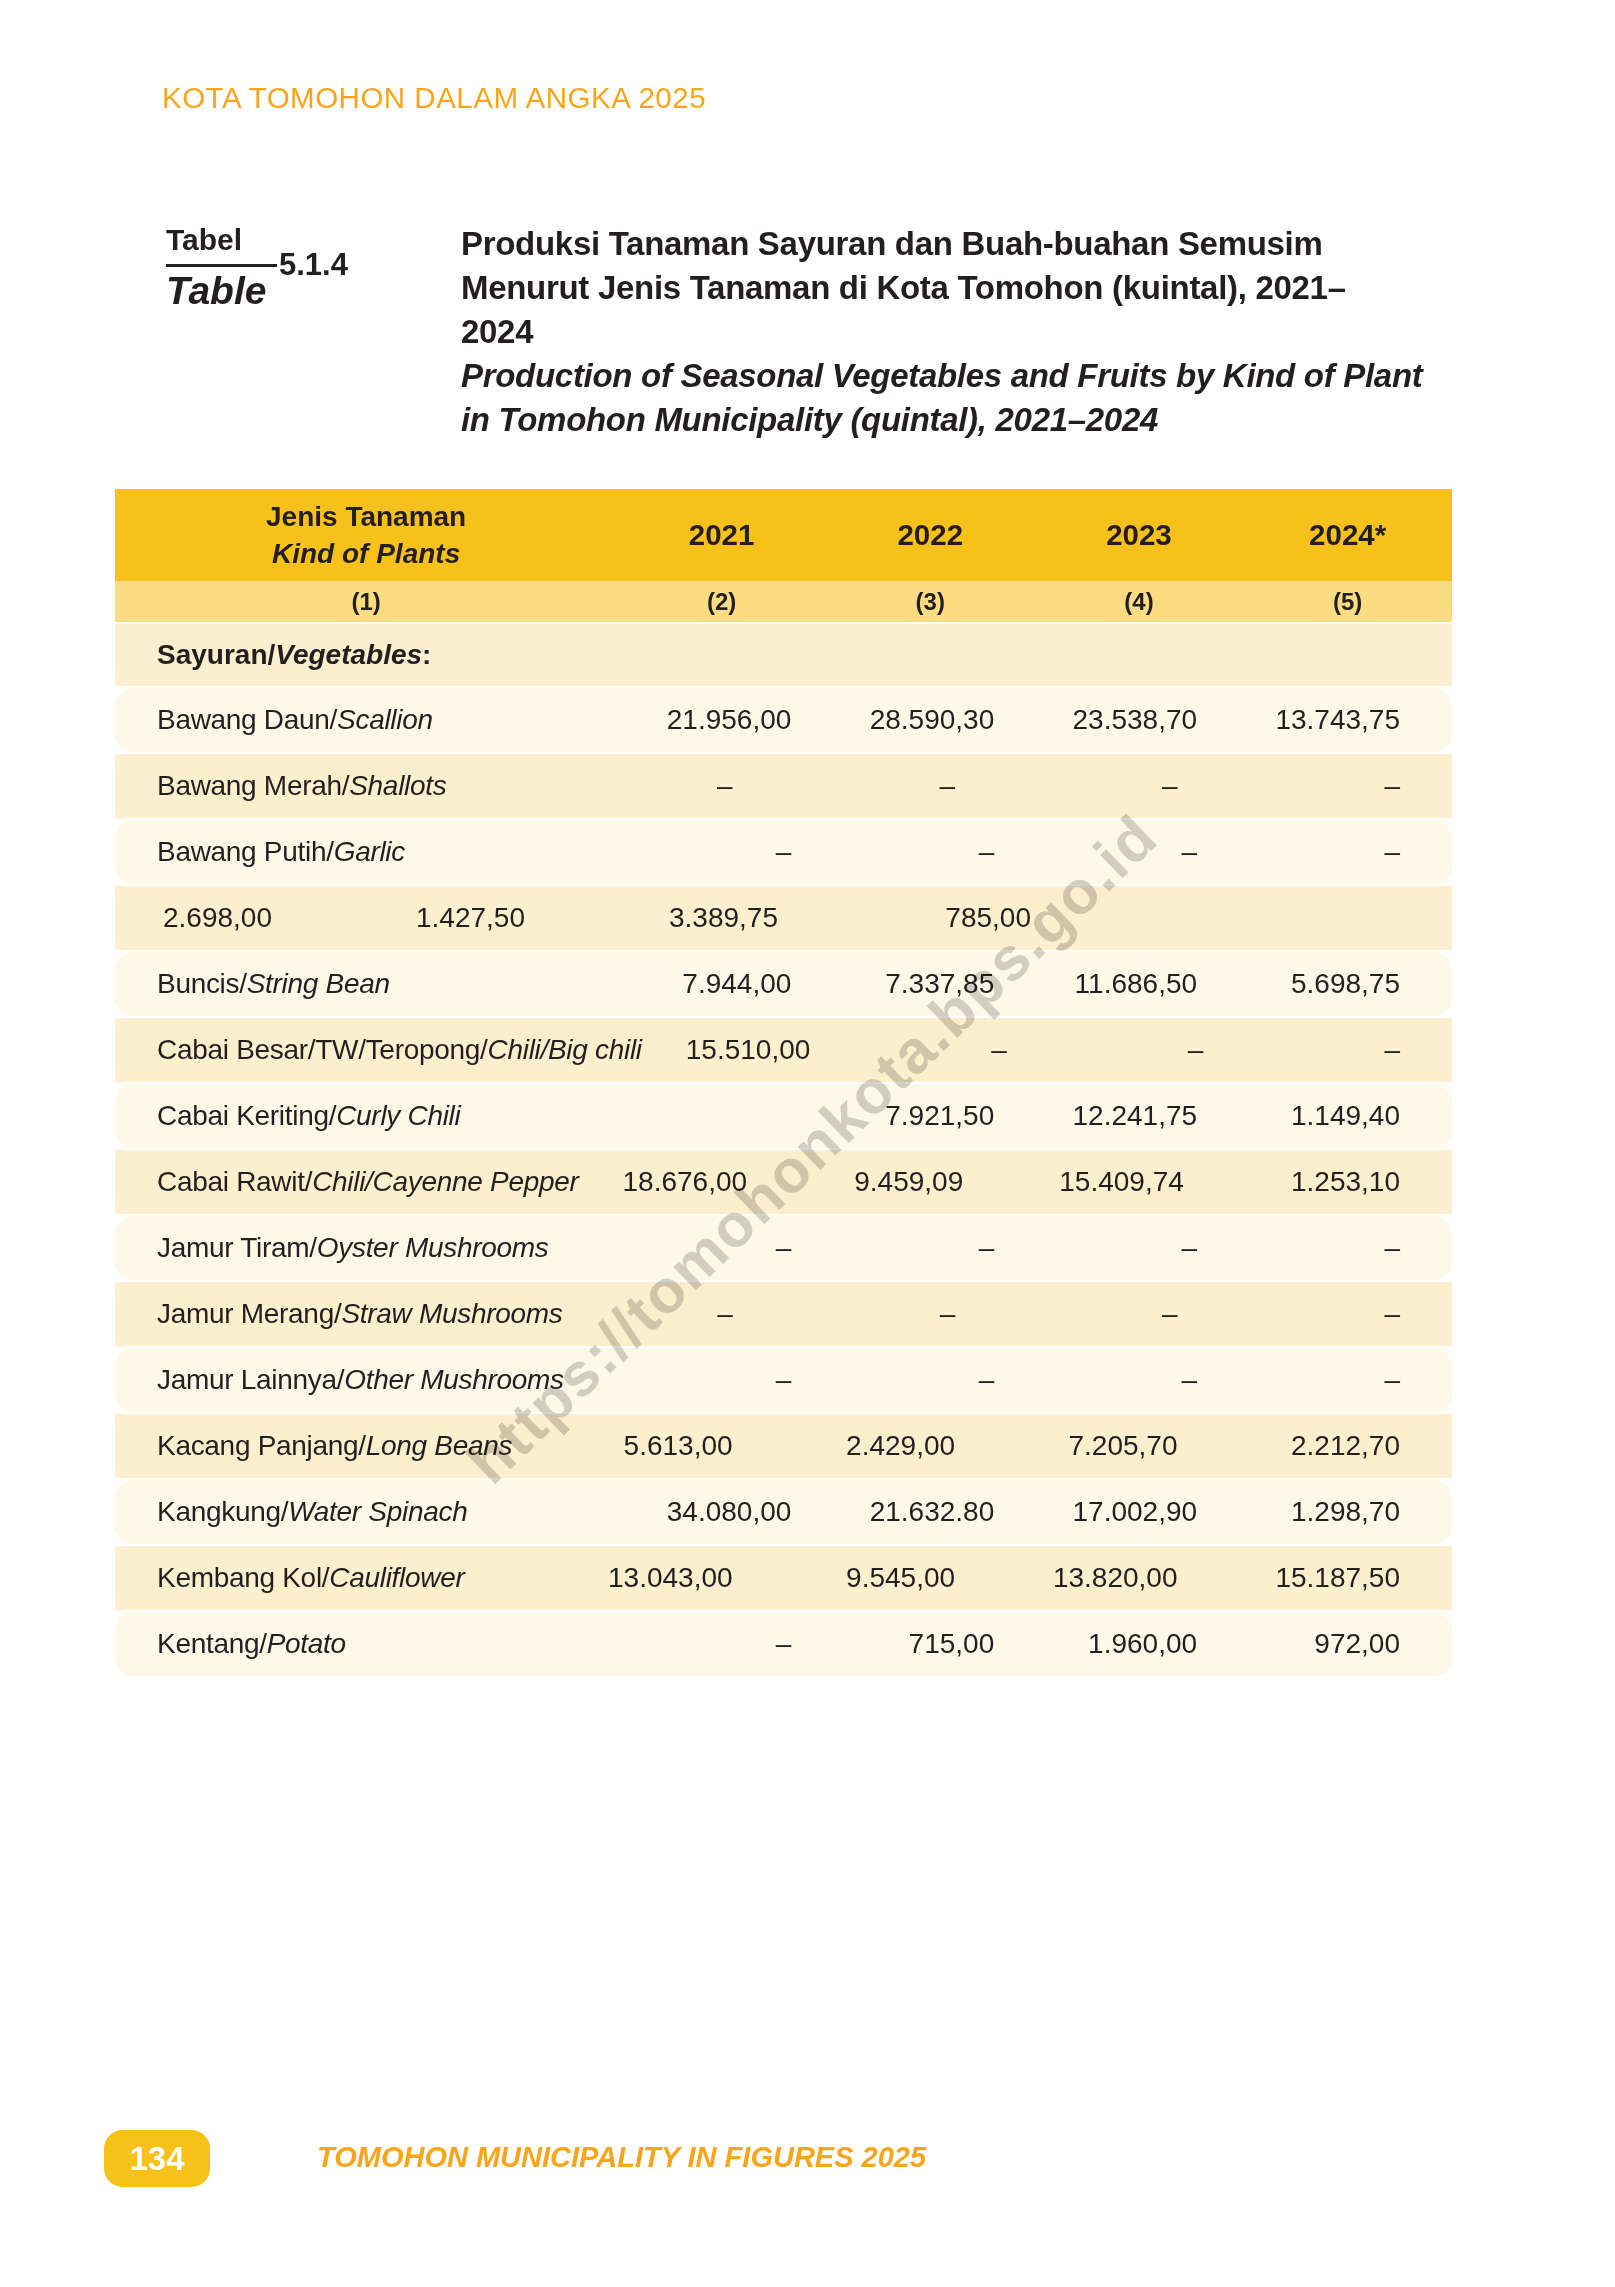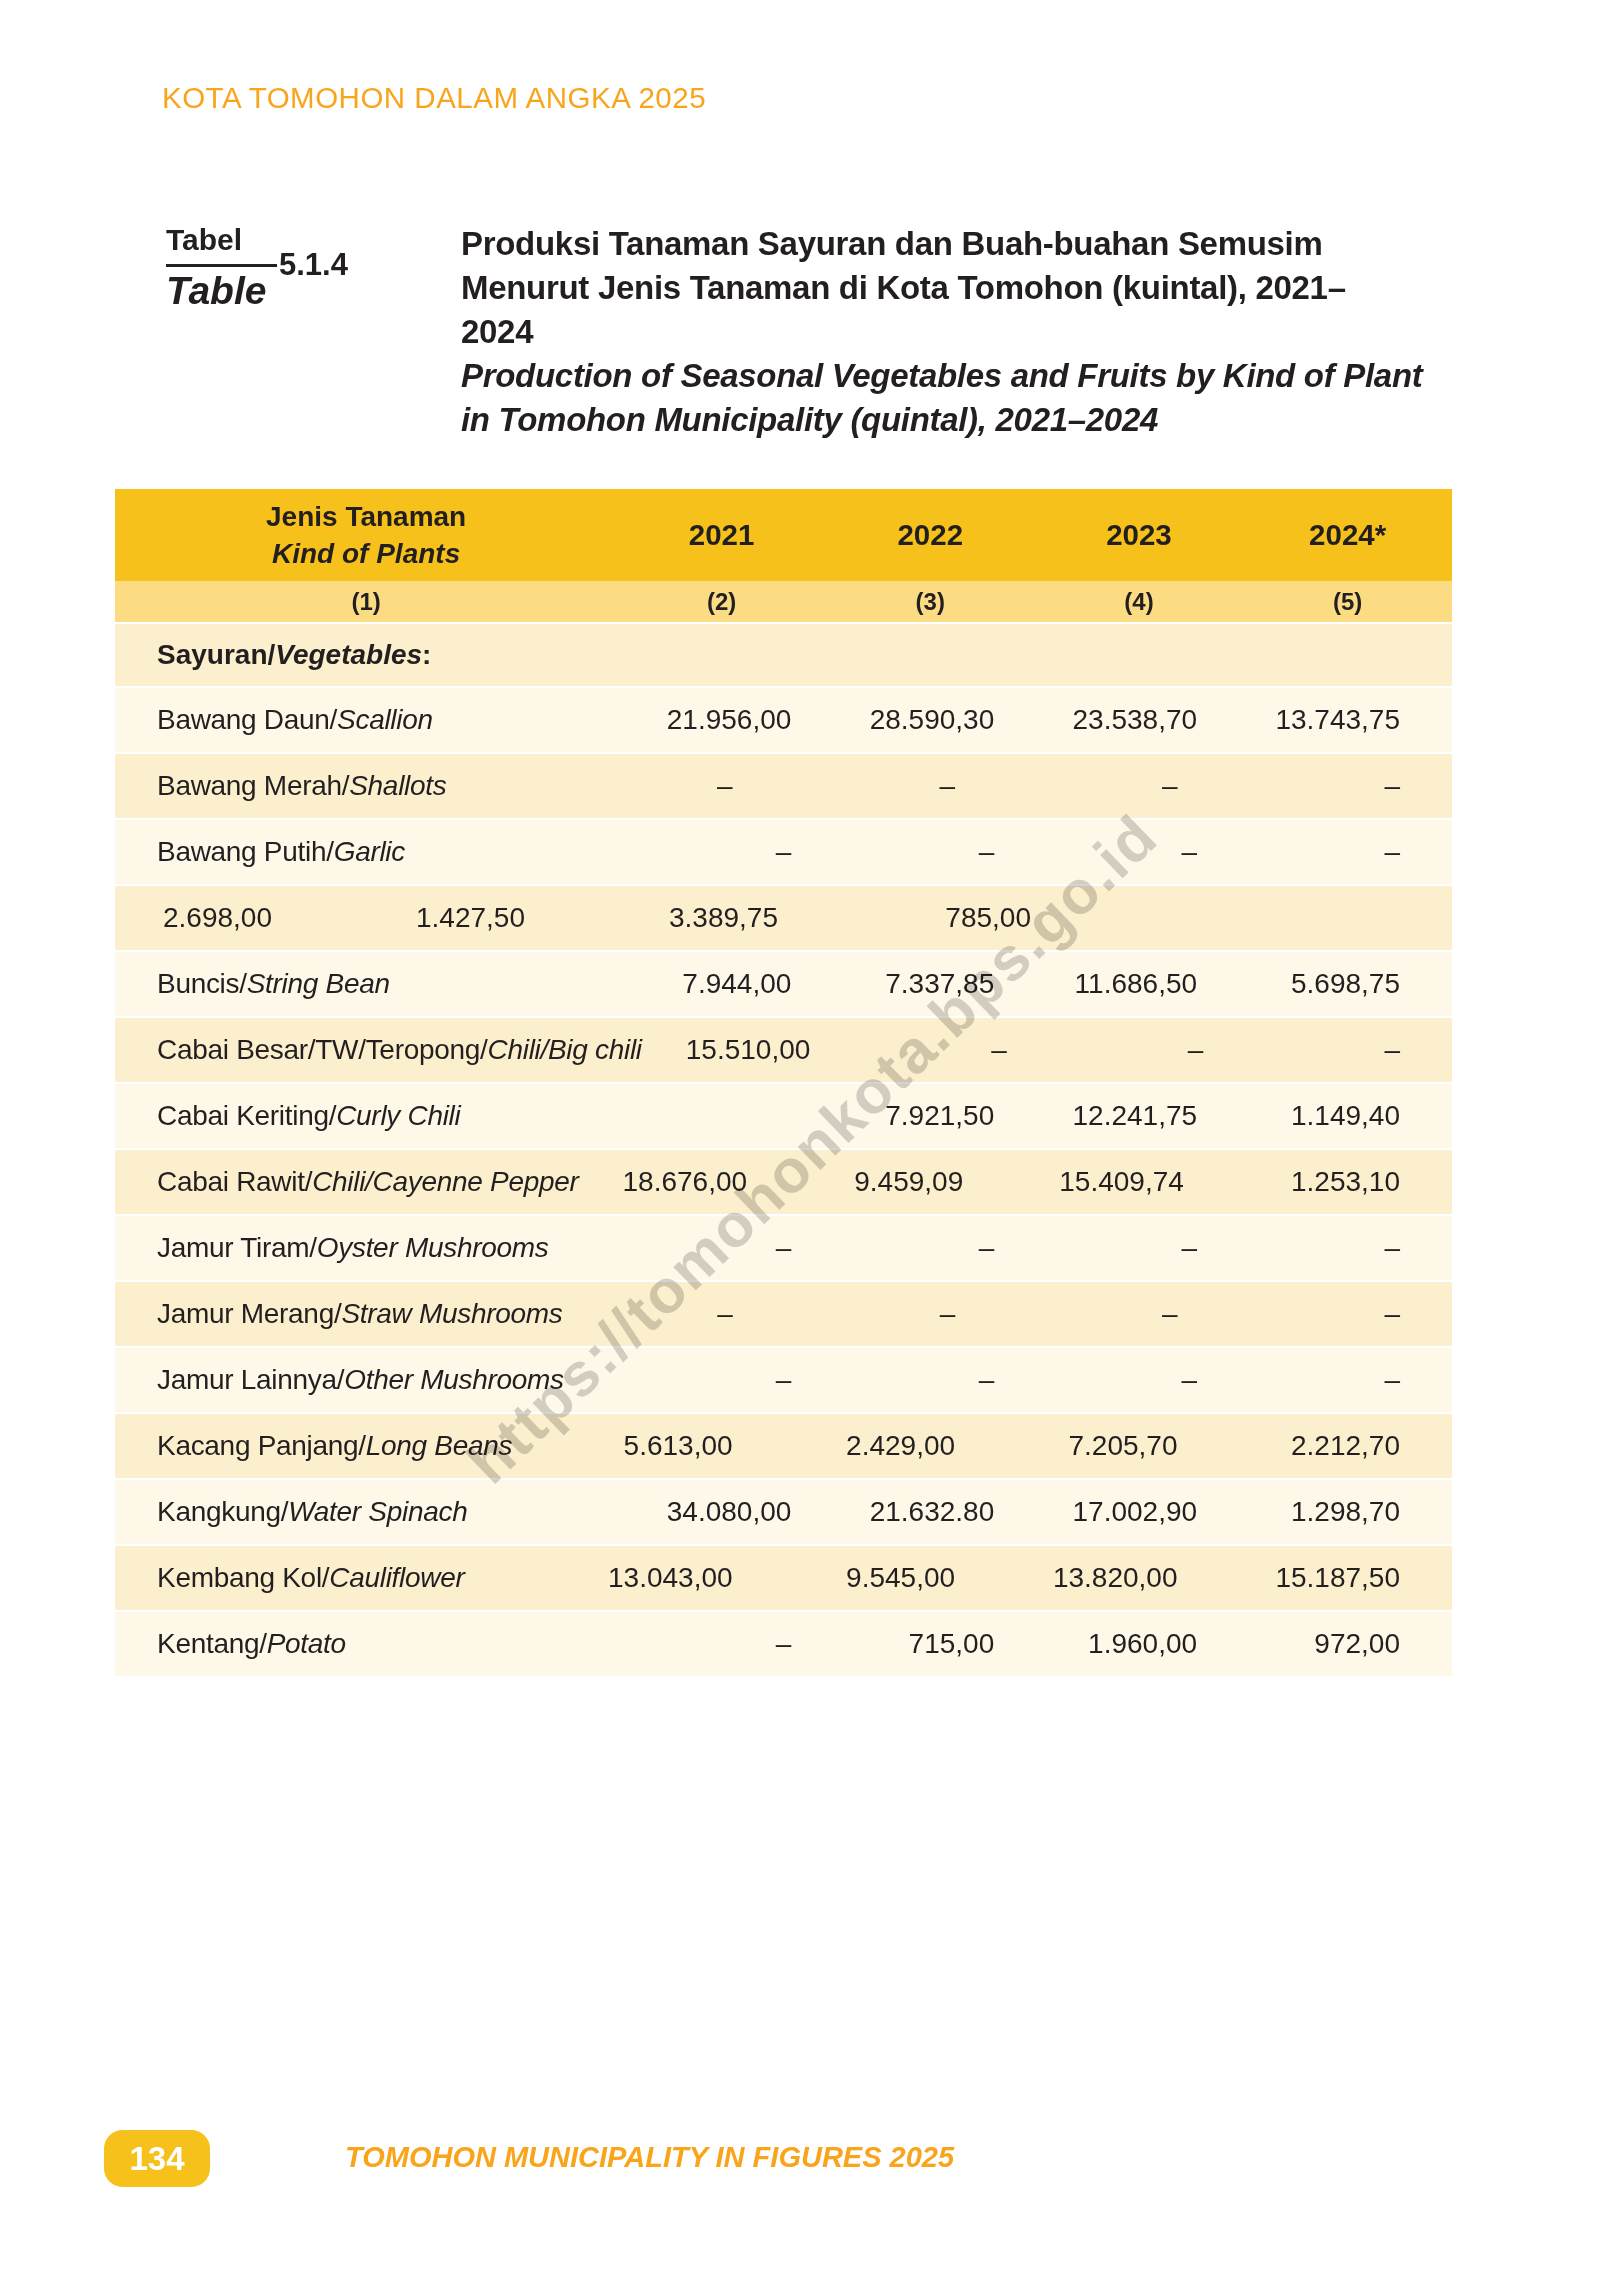--- a/index.html
+++ b/index.html
@@ -32,32 +32,32 @@
   .th-label .en{font-style:italic;}
   .th-year{width:209px;text-align:center;font-weight:bold;font-size:29.5px;}
   .cols-row{background:#fbdc82;height:41px;align-items:center;border-bottom:2.8px solid #ffffff;}
   .col-num{font-weight:bold;font-size:24px;text-align:center;}
   .col-num.label{width:503px;}
   .col-num.year{width:209px;}
   .section-row{background:#fcefcd;height:62px;align-items:center;border-bottom:2.8px solid #ffffff;}
   .section-cell{font-size:28px;font-weight:bold;padding-left:42px;}
   .section-cell .en{font-style:italic;}
   .body-row{height:64px;align-items:center;border-bottom:2.8px solid #ffffff;}
-  .body-row.alt0{background:#fef8e8;}
+  .body-row.alt0{background:#fef8e8;border-radius:18px;}
   .body-row.alt1{background:#fcefcd;gap:44px;}
   .td-label{width:503px;font-size:28px;padding-left:42px;letter-spacing:-0.3px;white-space:nowrap;}
   .td-label .en{font-style:italic;}
   .td-num{width:209px;font-size:28px;text-align:right;padding-right:52px;box-sizing:border-box;
         white-space:nowrap;}
 
   
   .page-badge{position:absolute;left:104px;top:2130px;width:106px;height:57px;background:#f6c11b;
         border-radius:18.5px;display:flex;align-items:center;justify-content:center;}
   .page-badge-number{color:#ffffff;font-size:33px;font-weight:bold;}
-  .footer-text{position:absolute;left:345px;top:2141px;font-size:29px;font-weight:600;
+  .footer-text{position:absolute;left:317px;top:2141px;font-size:29px;font-weight:600;
         font-style:italic;color:#f9a51b;white-space:nowrap;}
 </style>
 </head>
 <body>
 
 <div class="page">
 
   <div class="running-header">KOTA TOMOHON DALAM ANGKA 2025</div>
 
   <div class="tabel-box">

